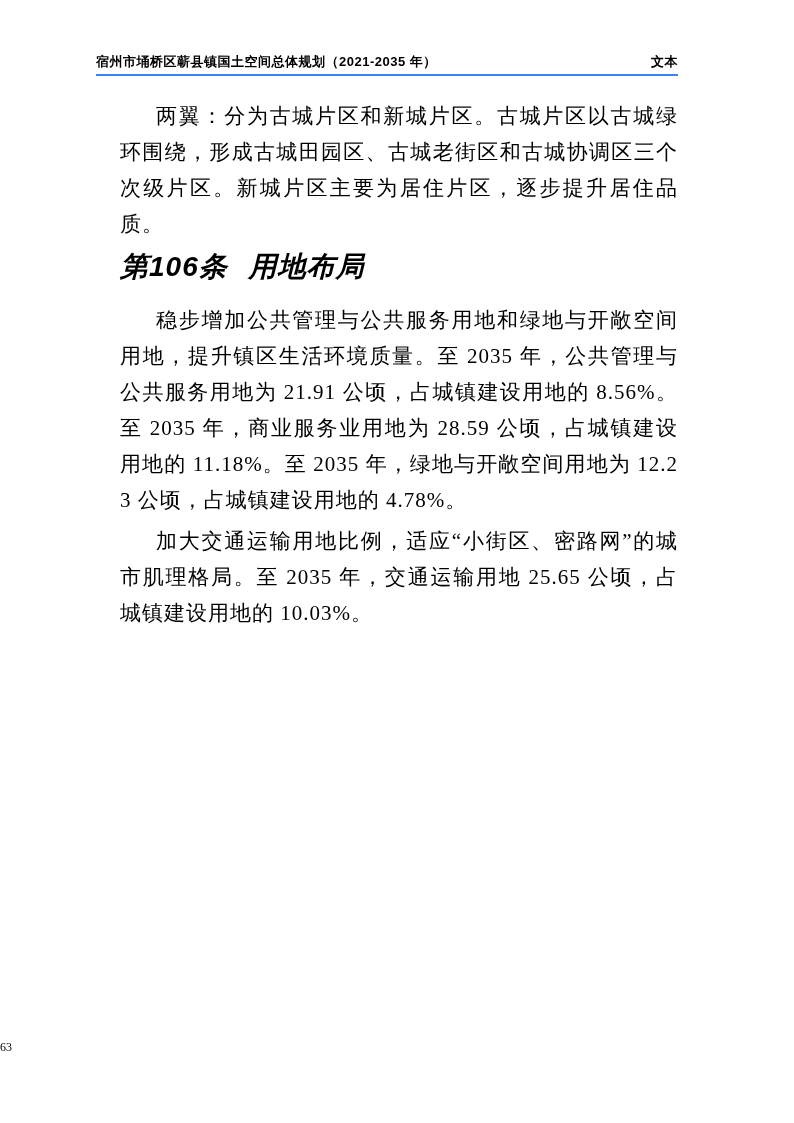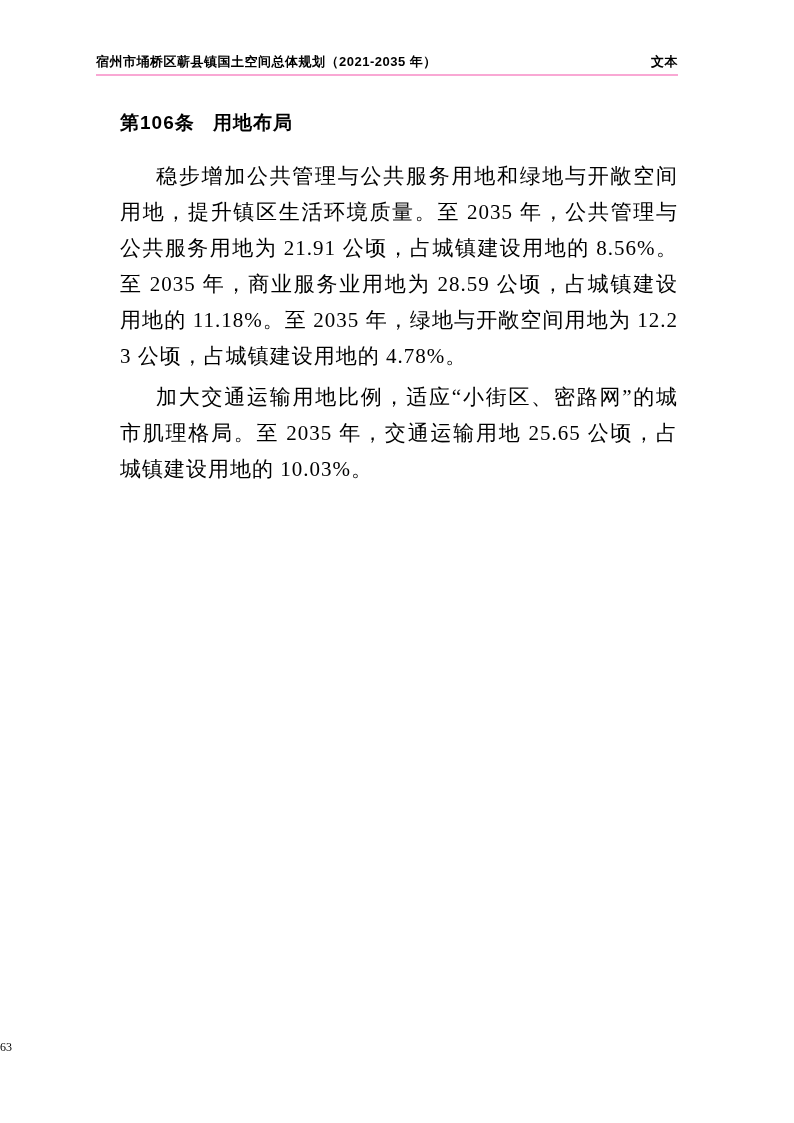--- a/index.html
+++ b/index.html
@@ -16,21 +16,21 @@
     background: #ffffff;
   }
   
   .doc-header {
     position: absolute;
     top: 54px; left: 96px;
     width: 582px;
     display: flex;
     justify-content: space-between;
     align-items: flex-end;
-    border-bottom: 2px solid #f9a8d4;
+    border-bottom: 2px solid #3b82f6;
     padding-bottom: 5px;
     font-family: "Liberation Sans", "DejaVu Sans", sans-serif;
     font-weight: bold;
     font-size: 13px;
     line-height: 15px;
     letter-spacing: 0.5px;
   }
   
   .doc-content {
     position: absolute;
@@ -44,24 +44,25 @@
     text-align: justify;
     text-justify: inter-character;
     word-break: break-all;
     text-indent: 36px;
     margin: 0 0 5px 0;
   }
   .doc-content p.no-indent { text-indent: 0; }
   .clause-heading {
     font-family: "Liberation Sans", "DejaVu Sans", sans-serif;
     font-weight: bold;
-    font-size: 19px;
+    font-size: 28px;
     line-height: 30px;
     margin: 10px 0 20px 0;
     letter-spacing: 1px;
+    font-style: italic;
   }
   .clause-heading .clause-number { margin-right: 12px; }
   
   .doc-footer {
     position: absolute;
     top: 1040px; left: 0;
     width: 100%;
     text-align: left;
     font-size: 12px;
     line-height: 14px;
@@ -74,20 +75,21 @@
 <div class="page">
 
   <div class="doc-header">
     <span>宿州市埇桥区蕲县镇国土空间总体规划（2021-2035 年）</span>
     <span>文本</span>
   </div>
 
   <div class="doc-content">
 
 
+    <p>两翼：分为古城片区和新城片区。古城片区以古城绿环围绕，形成古城田园区、古城老街区和古城协调区三个次级片区。新城片区主要为居住片区，逐步提升居住品质。</p>
 
     <h2 class="clause-heading">
       <span class="clause-number">第106条</span>
       <span class="clause-title">用地布局</span>
     </h2>
 
 
 
     <p>稳步增加公共管理与公共服务用地和绿地与开敞空间用地，提升镇区生活环境质量。至 2035 年，公共管理与公共服务用地为 21.91 公顷，占城镇建设用地的 8.56%。至 2035 年，商业服务业用地为 28.59 公顷，占城镇建设用地的 11.18%。至 2035 年，绿地与开敞空间用地为 12.23 公顷，占城镇建设用地的 4.78%。</p>
 

